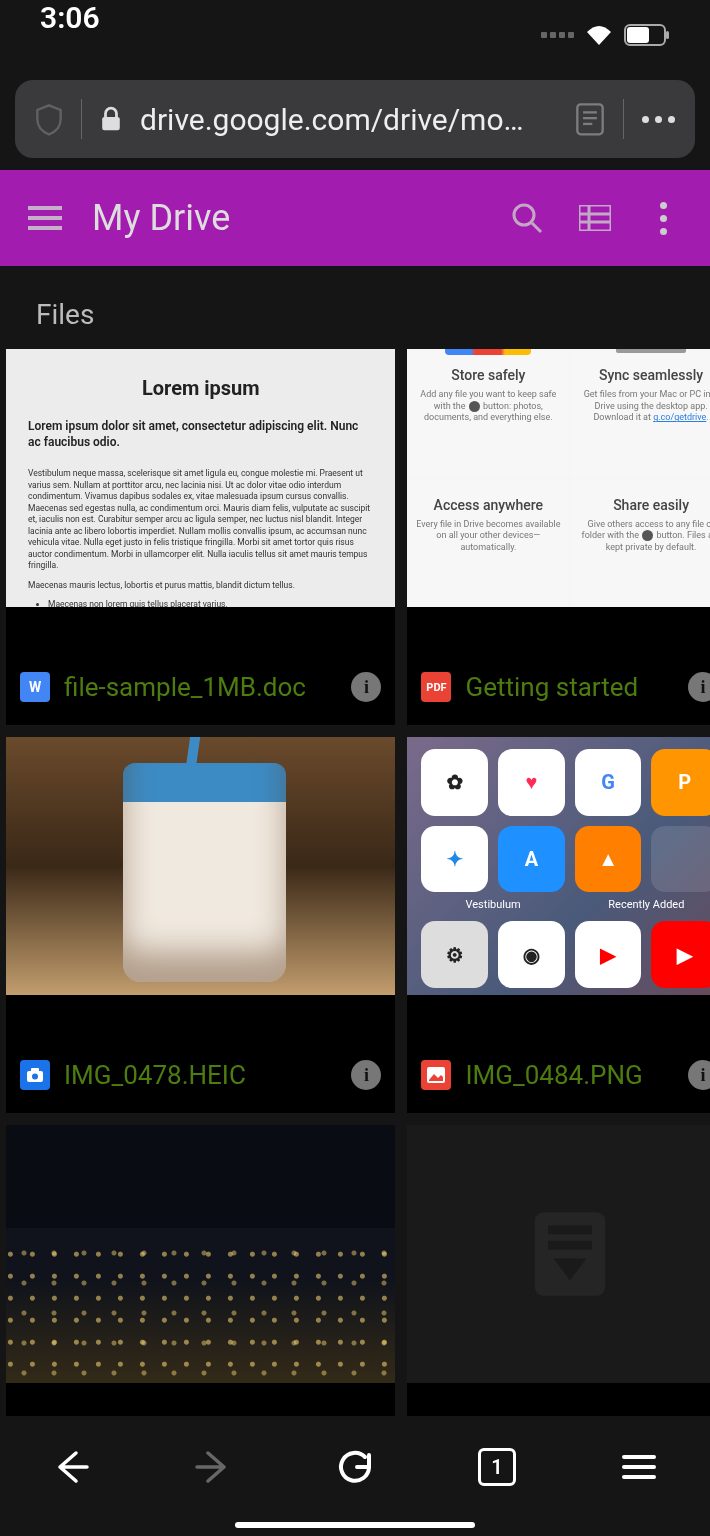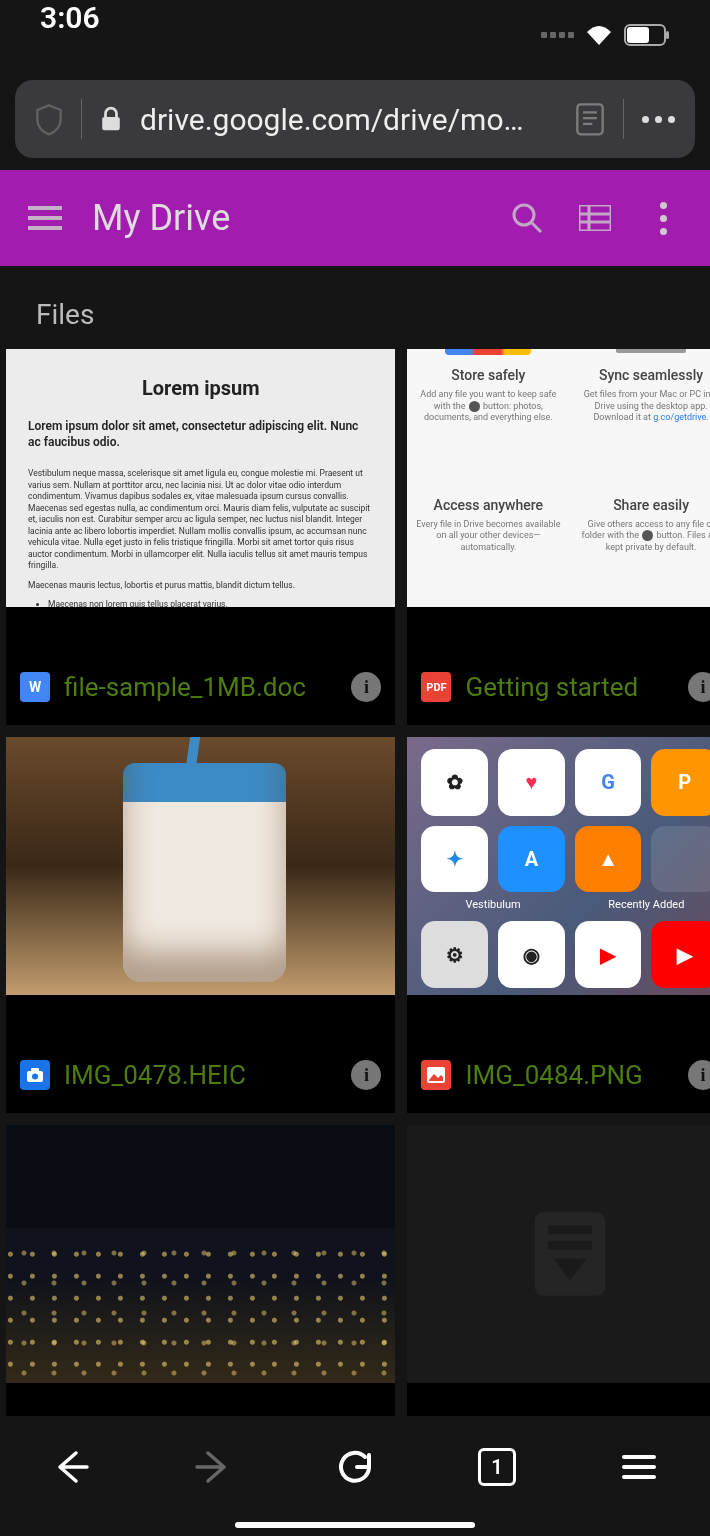--- a/index.html
+++ b/index.html
@@ -111,21 +111,21 @@
   .gs-cell { background: #f7f7f7; padding: 2px 8px 6px; text-align: center; position: relative; }
   .gs-cell.withicons::before {
     content: ""; position: absolute; top: -10px; left: 50%; transform: translateX(-50%);
     width: 86px; height: 16px;
     background: linear-gradient(90deg,#4285f4 0 26px,#ea4335 30px 56px,#fbbc04 60px 86px);
     border-radius: 0 0 4px 4px;
   }
   .gs-mini { position:absolute; top:-10px; left:50%; transform:translateX(-50%); width:70px; height:14px; background:#999; border-radius:2px;}
   .gs-cell h5 { font-size: 14px; color: #444; font-weight: 500; margin-top: 16px; margin-bottom: 6px; }
   .gs-cell p { font-size: 9px; color: #777; line-height: 1.3; }
-  .gs-cell a { color: #2a7de1; }
+  .gs-cell a { color: #2a7de1; text-decoration: underline; }
   .gs-cell .btnic, .gs-cell .personic {
     display:inline-block; width:11px; height:11px; border-radius:50%;
     background:#555; vertical-align:middle; margin:0 1px;
   }
   
   .jar-thumb {
     background: linear-gradient(180deg,#6a4a2c 0%, #3a2817 50%, #c29d6e 100%);
     position: relative;
   }
   .jar-thumb::after {

